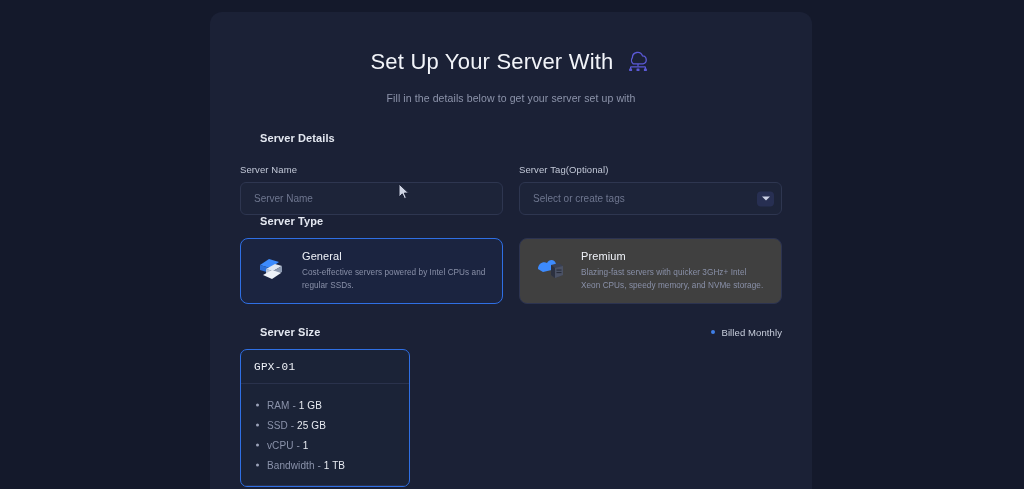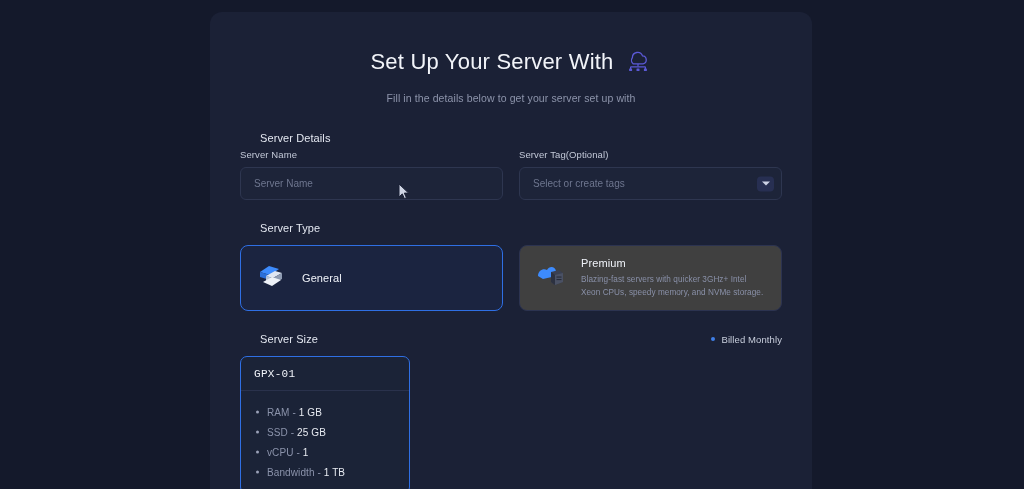--- a/index.html
+++ b/index.html
@@ -54,30 +54,30 @@
     margin-top: 14px;
     text-align: center;
     font-size: 10.5px;
     color: #8d94ab;
     letter-spacing: .1px;
   }
 
   
   .section-title {
     font-size: 11px;
-    font-weight: normal;
+    font-weight: bold;
     color: #e4e8f1;
     letter-spacing: .1px;
     padding-left: 20px;
   }
 
   .server-details { margin-top: 28px; }
 
   .field-row {
-    margin-top: 5px;
+    margin-top: 20px;
     display: flex;
     gap: 16px;
   }
   .field { flex: 1; }
 
   .field-label {
     font-size: 9.5px;
     color: #c3c9d8;
     letter-spacing: .1px;
     display: block;
@@ -117,21 +117,21 @@
     cursor: pointer;
   }
   .caret-btn .tri {
     width: 0; height: 0;
     border-left: 4px solid transparent;
     border-right: 4px solid transparent;
     border-top: 4.5px solid #cdd3e6;
   }
 
   
-  .server-type { margin-top: 22px; }
+  .server-type { }
 
   .type-row {
     margin-top: 11px;
     display: flex;
     gap: 16px;
   }
 
   .type-card {
     flex: 1;
     min-height: 62px;
@@ -310,20 +310,21 @@
               <path d="M5 12 L14 6 L24 9 L15 15 Z" fill="#3d8bfd"></path>
               <path d="M5 12 L15 15 L15 20 L5 17 Z" fill="#2c6fd8"></path>
               <path d="M11 16 L20 11 L27 13 L18 18 Z" fill="#dfe6f2"></path>
               <path d="M11 16 L18 18 L18 24 L11 22 Z" fill="#b9c4d6"></path>
               <path d="M18 18 L27 13 L27 19 L18 24 Z" fill="#8e9bb2"></path>
               <path d="M8 22 L17 17 L26 20 L17 26 Z" fill="#eef2f8"></path>
             </svg>
           </span>
           <div class="type-text">
             <div class="type-name">General</div>
+            <div class="type-desc">Cost-effective servers powered by Intel CPUs and regular SSDs.</div>
           </div>
         </div>
 
         <div class="type-card">
           <span class="type-icon">
             <svg width="34" height="32" viewBox="0 0 34 32">
               <path d="M4 16 C4 11 9 8 13 10 C15 6 21 6 22 11 L22 16 L9 19 Z" fill="#3d8bfd"></path>
               <path d="M17 12 L25 10 L29 13 L29 22 L21 25 L17 22 Z" fill="#3a4052"></path>
               <path d="M17 12 L21 15 L21 25 L17 22 Z" fill="#2c3140"></path>
               <path d="M21 15 L29 13 L29 22 L21 25 Z" fill="#4a5164"></path>

